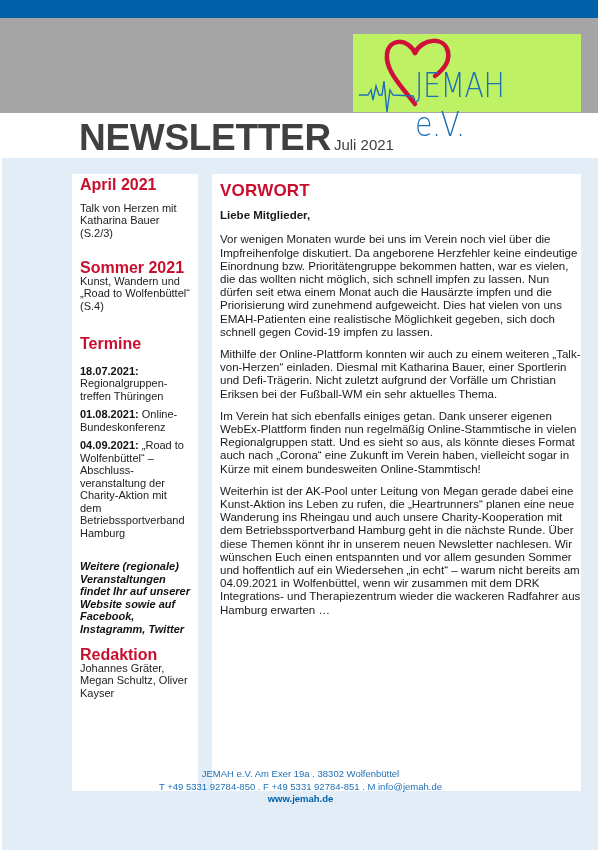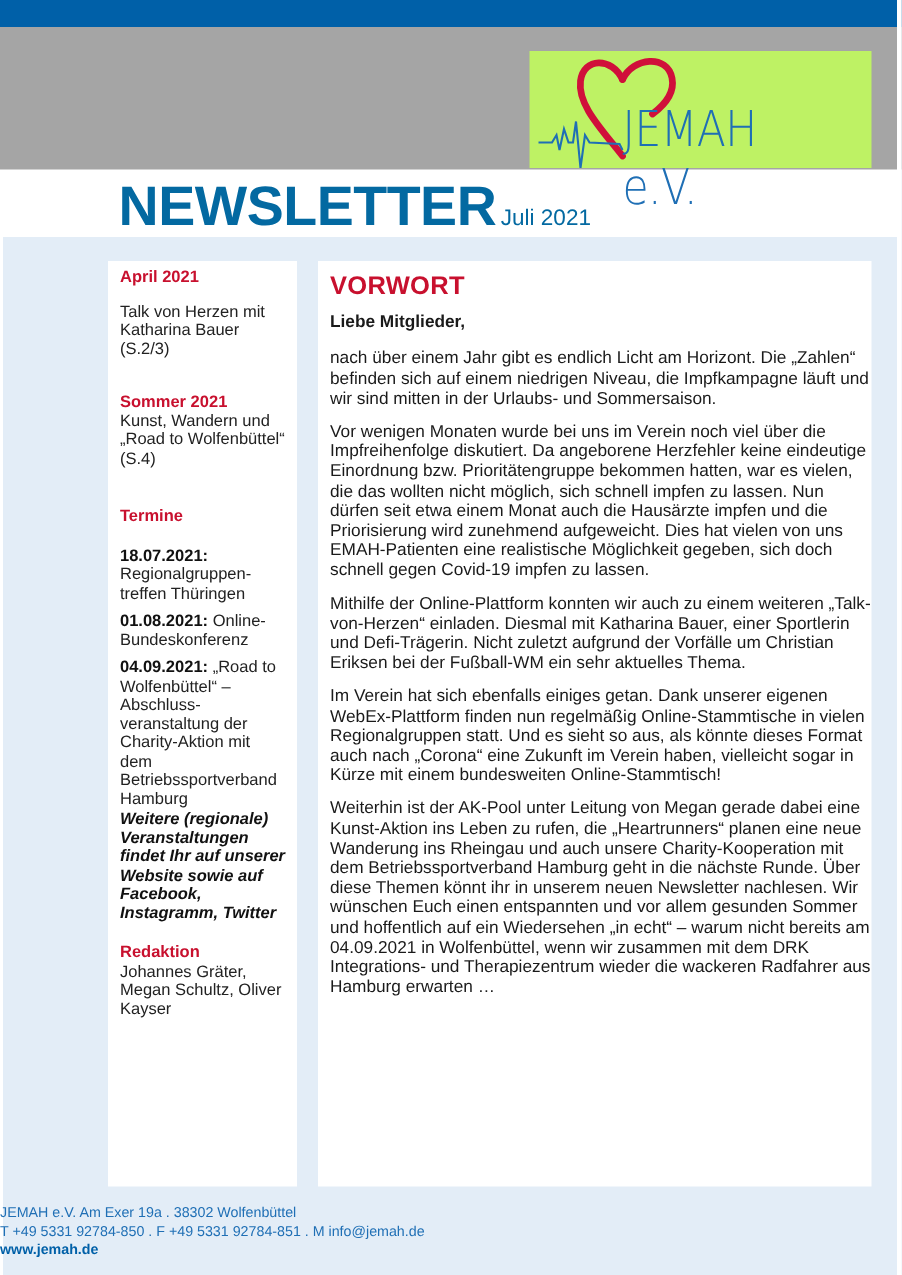--- a/index.html
+++ b/index.html
@@ -14,49 +14,49 @@
     position: absolute; left: 353px; top: 34px; width: 228px; height: 78px; background: #bef264;
   }
   .logo-box svg { position: absolute; left: 0; top: 0; }
   .logo-text {
     position: absolute; left: 62px; top: 32px; font-size: 33px; color: #1f6fb5;
     font-family: "DejaVu Sans", sans-serif; font-weight: 300; letter-spacing: -0.5px;
     transform: scaleX(0.86); transform-origin: left top;
   }
   .title {
     position: absolute; left: 79px; top: 117px; white-space: nowrap;
-    color: #0369a1;
+    color: #404040;
   }
   .title .big { font-size: 37px; font-weight: bold; letter-spacing: -0.3px; }
   .title .small { font-size: 15px; margin-left: 3px; }
 
   .bg-panel {
     position: absolute; left: 2px; top: 158px; width: 596px; height: 692px; background: #e3edf7;
   }
   .right-edge { position: absolute; left: 598px; top: 0; width: 3px; height: 850px; background: #ffffff; }
 
   .sidebar {
     position: absolute; left: 72px; top: 174px; width: 126px; height: 617px; background: #ffffff;
     box-sizing: border-box; padding: 5px 7px 0 8px; font-size: 11px; line-height: 12.5px; color: #222;
   }
-  .sidebar .h { color: #c8102e; font-weight: bold; font-size: 11px; }
+  .sidebar .h { color: #c8102e; font-weight: bold; font-size: 16px; }
   .sidebar p { margin: 0; }
   .sidebar b { color: #111; }
 
   .main {
     position: absolute; left: 212px; top: 174px; width: 369px; height: 617px; background: #ffffff;
     box-sizing: border-box; padding: 10px 0 0 8px; font-size: 11.5px; line-height: 13.2px; color: #1a1a1a;
   }
   .main h1 { margin: 0 0 12px 0; color: #c8102e; font-size: 17px; font-weight: bold; letter-spacing: 0.2px; }
   .main p { margin: 0 0 9px 0; }
   .main .greet { font-weight: bold; margin-bottom: 11px; }
   .main .sign { font-weight: bold; margin-top: 16px; }
 
   .footer {
-    position: absolute; left: 0; top: 803px; width: 601px; text-align: left;
+    position: absolute; left: 0; top: 768px; width: 601px; text-align: center;
     color: #1f6fb5; font-size: 9.5px; line-height: 12.5px;
   }
   .footer .web { font-weight: bold; color: #0060a8; }
 </style>
 </head>
 <body>
 
 <div class="topbar"></div>
 <div class="graybar"></div>
 
@@ -93,30 +93,29 @@
   </p>
   <p style="margin-top:6px;">
     <b>01.08.2021:</b>
     <span>Online-Bundeskonferenz</span>
   </p>
   <p style="margin-top:6px;">
     <b>04.09.2021:</b>
     <span>„Road to Wolfenbüttel“ – Abschluss-veranstaltung der Charity-Aktion mit dem Betriebssportverband Hamburg</span>
   </p>
 
-  <p style="margin-top:1px; font-weight:bold; font-style:italic; color:#111;">Weitere (regionale) Veranstaltungen findet Ihr auf unserer Website sowie auf Facebook, Instagramm, Twitter</p>
+  <p style="margin-top:21px; font-weight:bold; font-style:italic; color:#111;">Weitere (regionale) Veranstaltungen findet Ihr auf unserer Website sowie auf Facebook, Instagramm, Twitter</p>
 
   <p class="h" style="margin-top:14px;">Redaktion</p>
   <p>Johannes Gräter, Megan Schultz, Oliver Kayser</p>
 </div>
 
 <div class="main">
   <h1>VORWORT</h1>
   <p class="greet">Liebe Mitglieder,</p>
-  <p>nach über einem Jahr gibt es endlich Licht am Horizont. Die „Zahlen“ befinden sich auf einem niedrigen Niveau, die Impfkampagne läuft und wir sind mitten in der Urlaubs- und Sommersaison.</p>
   <p>Vor wenigen Monaten wurde bei uns im Verein noch viel über die Impfreihenfolge diskutiert. Da angeborene Herzfehler keine eindeutige Einordnung bzw. Prioritätengruppe bekommen hatten, war es vielen, die das wollten nicht möglich, sich schnell impfen zu lassen. Nun dürfen seit etwa einem Monat auch die Hausärzte impfen und die Priorisierung wird zunehmend aufgeweicht. Dies hat vielen von uns EMAH-Patienten eine realistische Möglichkeit gegeben, sich doch schnell gegen Covid-19 impfen zu lassen.</p>
   <p>Mithilfe der Online-Plattform konnten wir auch zu einem weiteren „Talk-von-Herzen“ einladen. Diesmal mit Katharina Bauer, einer Sportlerin und Defi-Trägerin. Nicht zuletzt aufgrund der Vorfälle um Christian Eriksen bei der Fußball-WM ein sehr aktuelles Thema.</p>
   <p>Im Verein hat sich ebenfalls einiges getan. Dank unserer eigenen WebEx-Plattform finden nun regelmäßig Online-Stammtische in vielen Regionalgruppen statt. Und es sieht so aus, als könnte dieses Format auch nach „Corona“ eine Zukunft im Verein haben, vielleicht sogar in Kürze mit einem bundesweiten Online-Stammtisch!</p>
   <p>Weiterhin ist der AK-Pool unter Leitung von Megan gerade dabei eine Kunst-Aktion ins Leben zu rufen, die „Heartrunners“ planen eine neue Wanderung ins Rheingau und auch unsere Charity-Kooperation mit dem Betriebssportverband Hamburg geht in die nächste Runde. Über diese Themen könnt ihr in unserem neuen Newsletter nachlesen. Wir wünschen Euch einen entspannten und vor allem gesunden Sommer und hoffentlich auf ein Wiedersehen „in echt“ – warum nicht bereits am 04.09.2021 in Wolfenbüttel, wenn wir zusammen mit dem DRK Integrations- und Therapiezentrum wieder die wackeren Radfahrer aus Hamburg erwarten …</p>
 </div>
 
 <div class="footer">
   <div>JEMAH e.V. Am Exer 19a . 38302 Wolfenbüttel</div>
   <div>T +49 5331 92784-850 . F +49 5331 92784-851 . M info@jemah.de</div>
   <div class="web">www.jemah.de</div>

